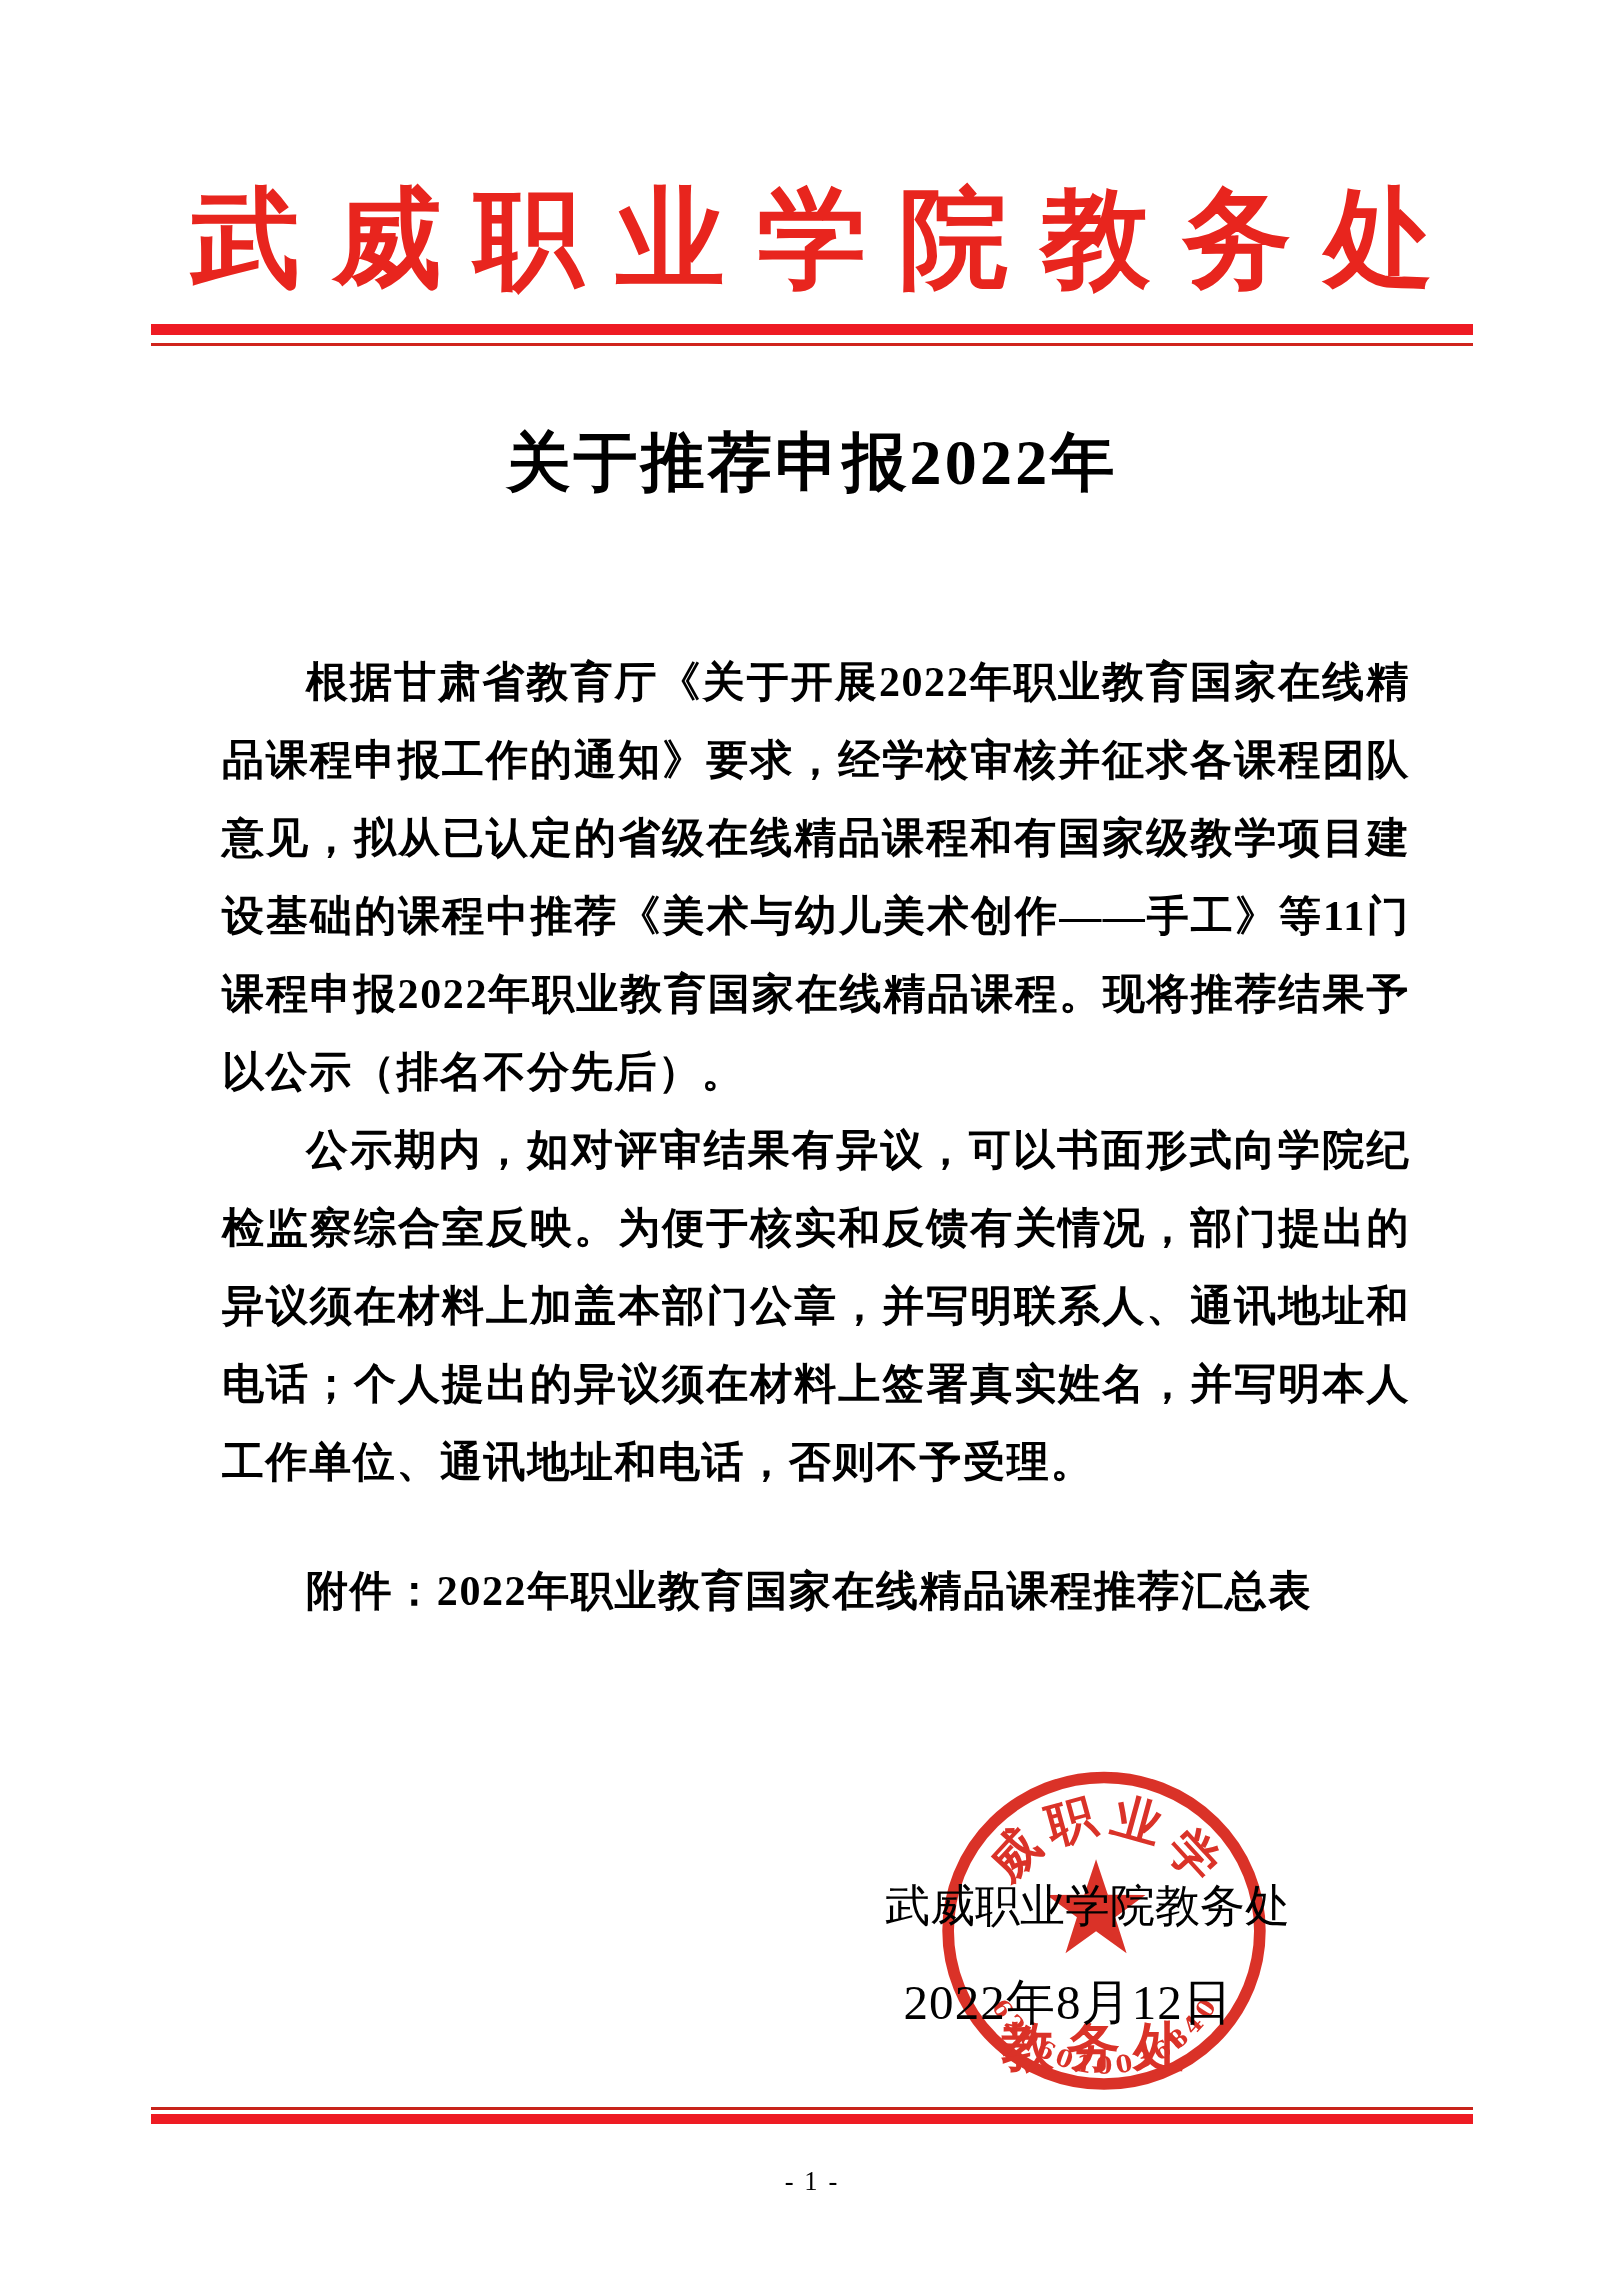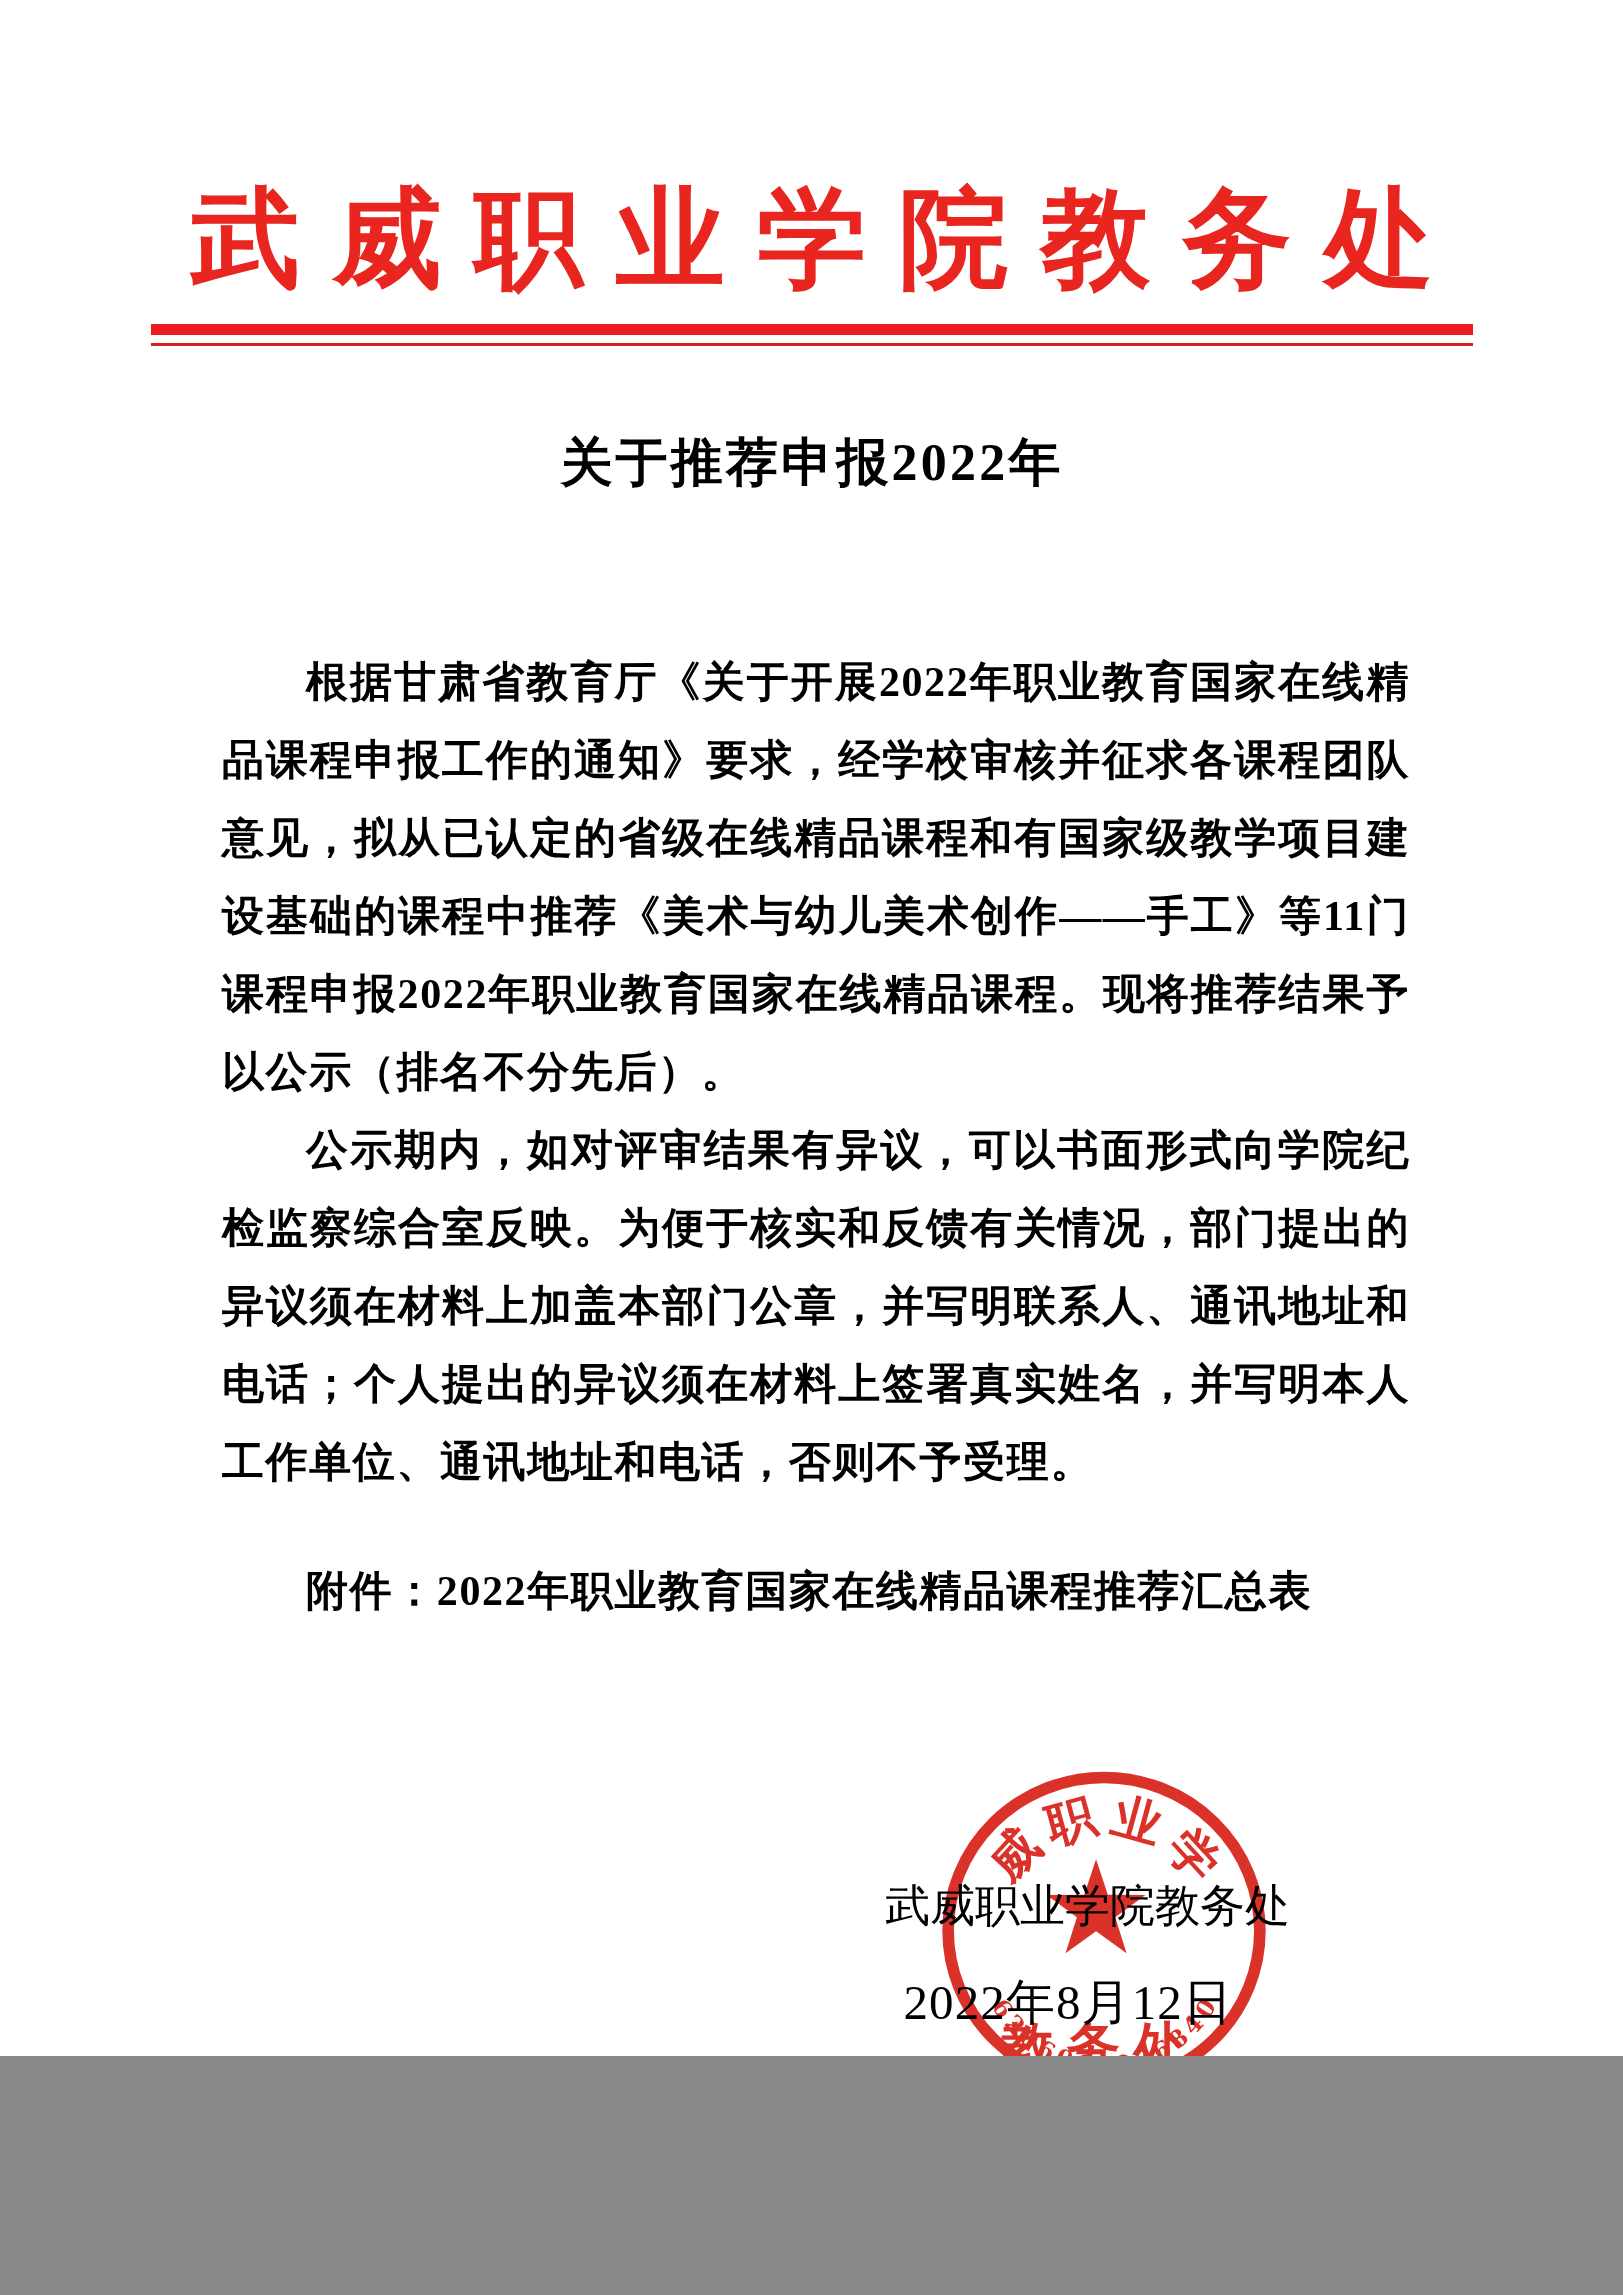--- a/index.html
+++ b/index.html
@@ -1,18 +1,18 @@
 <!DOCTYPE html>
 <html style="font-size:8.5px"><head>
 <meta charset="utf-8">
 <style>
   html,body{margin:0;padding:0;background:#888;}
   .page{
     position:relative;
-    width:1624px;height:2056px;
+    width:1624px;height:2295px;
     background:#ffffff;
     margin:0 auto;
     overflow:hidden;
     font-family:"Liberation Serif","DejaVu Serif",serif;
     color:#000;
   }
   
   .masthead{
     position:absolute;top:175px;left:0;width:100%;
     text-align:center;
@@ -23,21 +23,21 @@
     text-indent:0.30em;
     white-space:nowrap;
   }
   .rule{position:absolute;left:151px;width:1322px;}
   .rule-thick-top{top:324px;height:10.6px;background:#ee1b23;}
   .rule-thin-top{top:343px;height:2.7px;background:#d0241c;}
   
   .doc-title{
     position:absolute;top:422px;left:0;width:100%;
     text-align:center;
-    font-size:52px;line-height:81px;
+    font-size:64px;line-height:81px;
     font-weight:bold;
     letter-spacing:3.2px;
     color:#000;
   }
   
   .body-col{
     position:absolute;left:222px;top:643px;width:1188px;
     font-size:42px;line-height:78px;
     letter-spacing:1.6px;
     text-align:justify;

